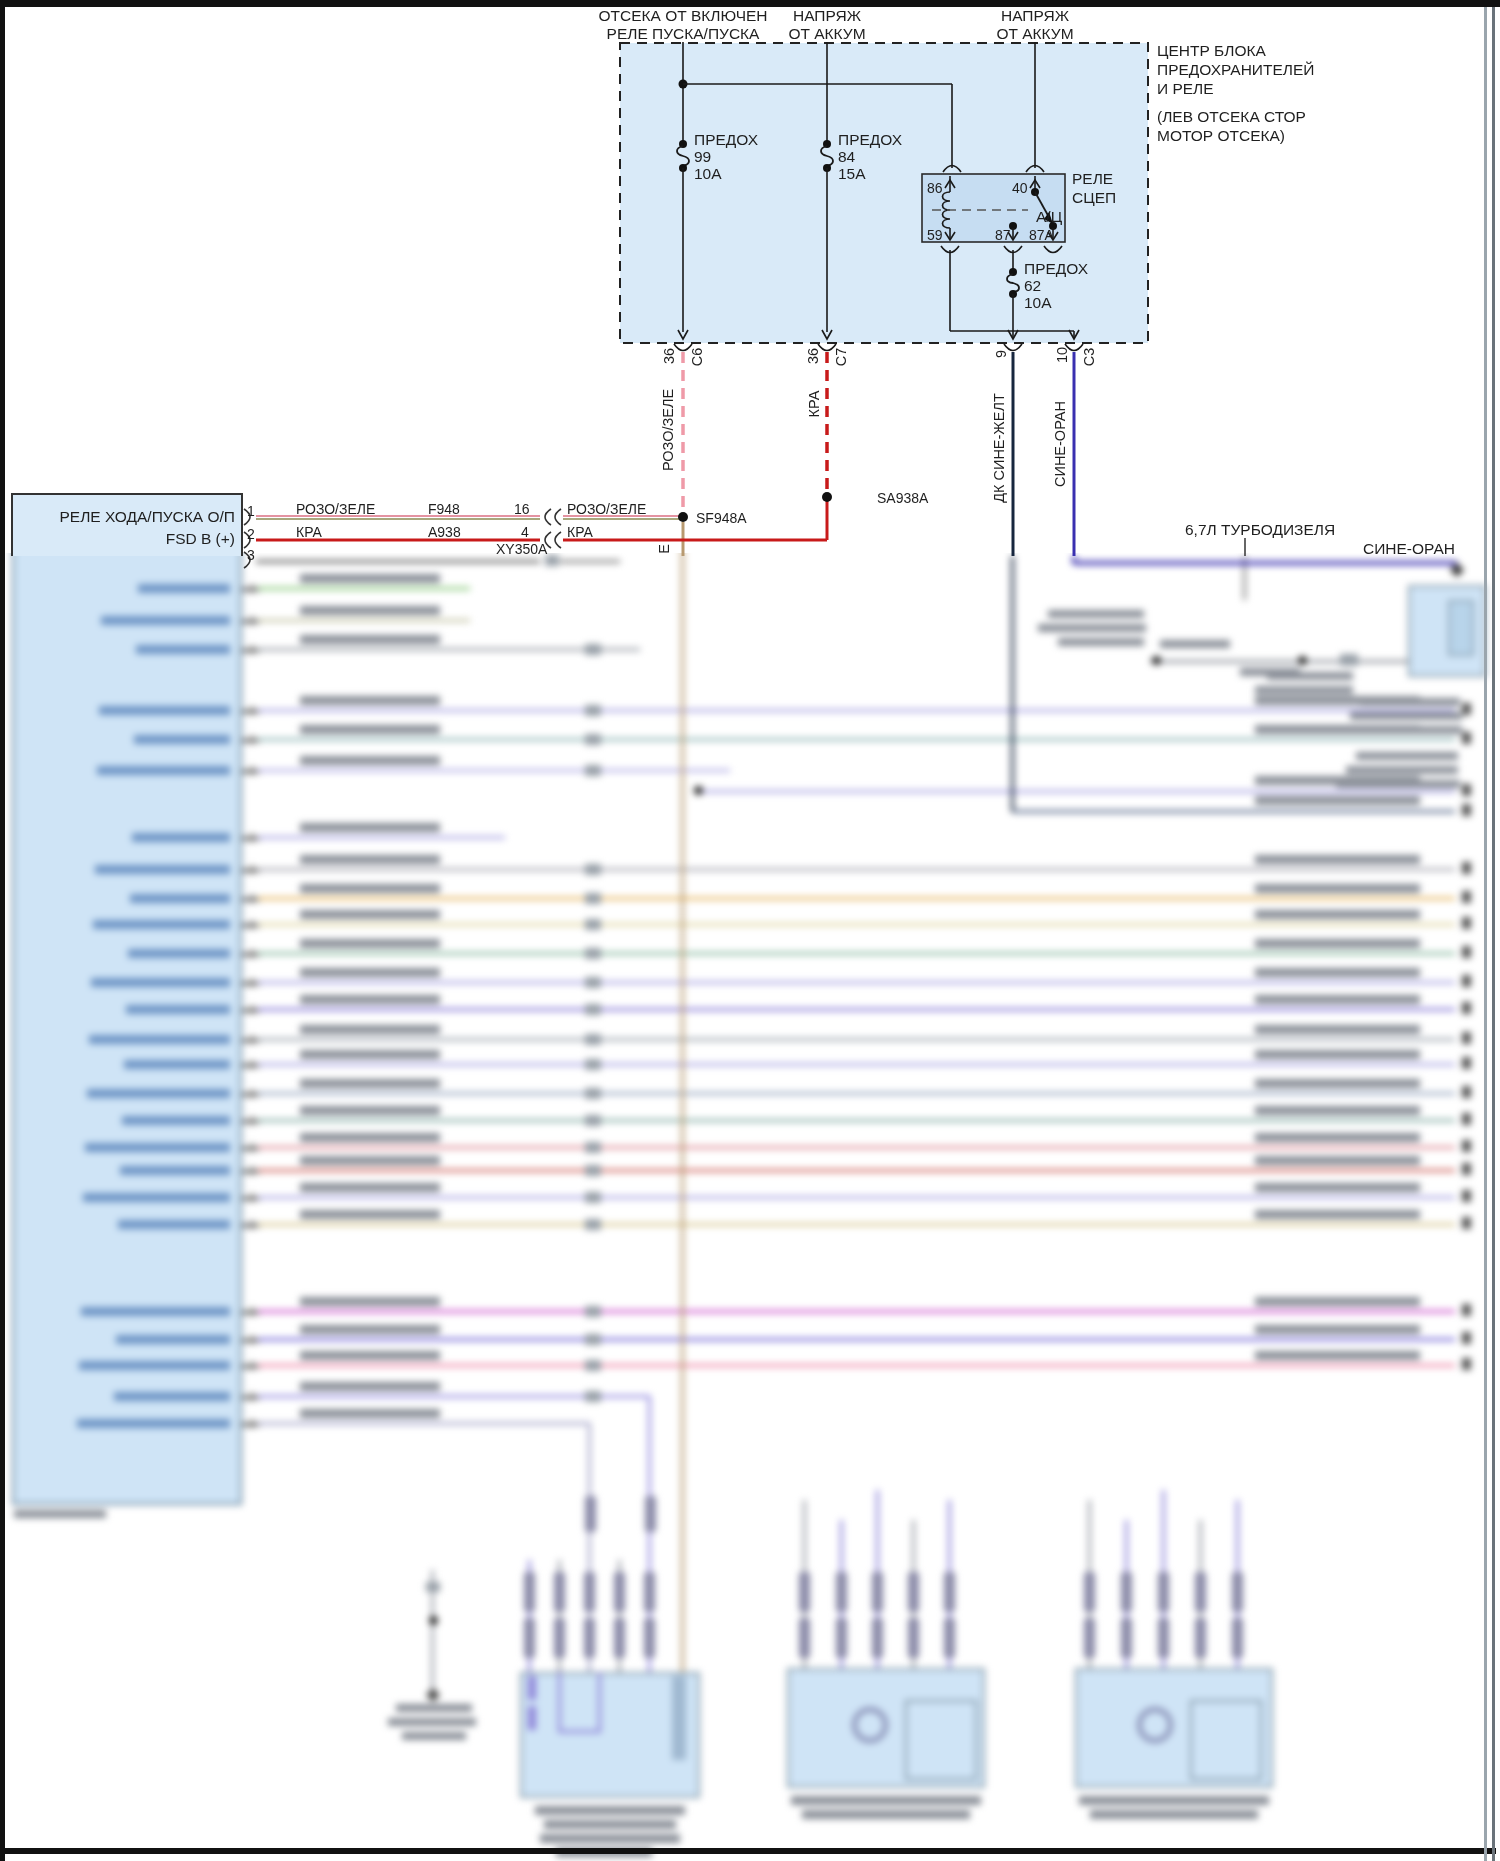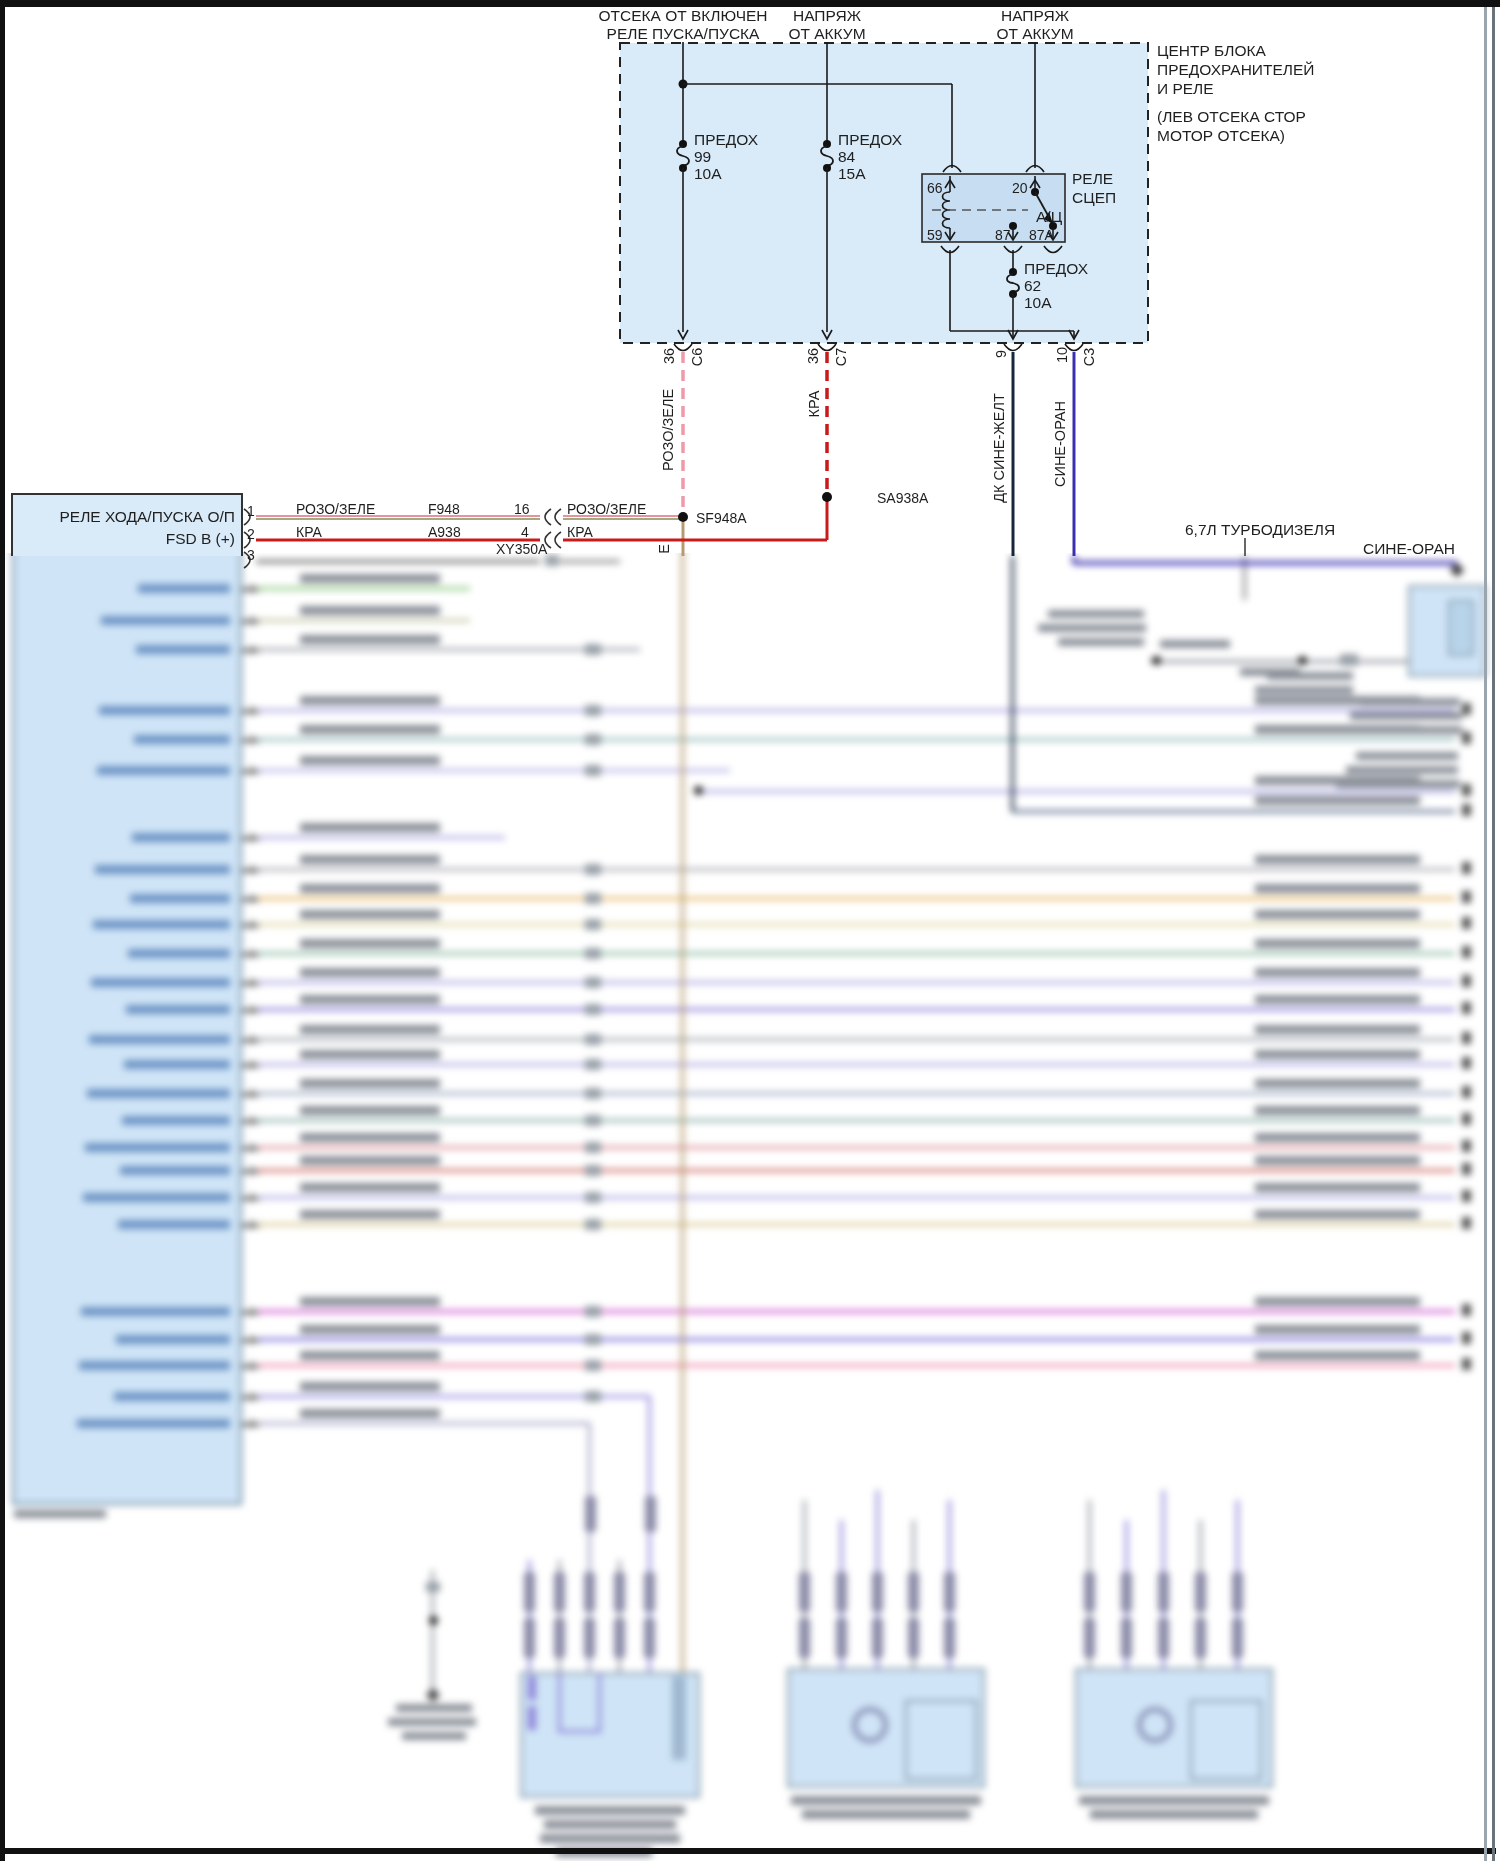--- a/index.html
+++ b/index.html
@@ -439,22 +439,22 @@
   <div class="t" style="left:838px;top:131px">ПРЕДОХ</div>
   <div class="t" style="left:838px;top:148px">84</div>
   <div class="t" style="left:838px;top:165px">15А</div>
   <div class="t" style="left:1024px;top:260px">ПРЕДОХ</div>
   <div class="t" style="left:1024px;top:277px">62</div>
   <div class="t" style="left:1024px;top:294px">10А</div>
 
   <div class="t" style="left:1072px;top:170px">РЕЛЕ</div>
   <div class="t" style="left:1072px;top:189px">СЦЕП</div>
   <div class="t" style="left:1036px;top:208px">А/Ц</div>
-  <div class="t sm" style="left:927px;top:179px">66</div>
-  <div class="t sm" style="left:1012px;top:179px">20</div>
+  <div class="t sm" style="left:927px;top:179px">86</div>
+  <div class="t sm" style="left:1012px;top:179px">40</div>
   <div class="t sm" style="left:927px;top:226px">59</div>
   <div class="t sm" style="left:995px;top:226px">87</div>
   <div class="t sm" style="left:1029px;top:226px">87А</div>
 
   <div class="rot" style="left:669px;top:356px">36</div>
   <div class="rot" style="left:697px;top:357px">C6</div>
   <div class="rot" style="left:813px;top:356px">36</div>
   <div class="rot" style="left:841px;top:357px">C7</div>
   <div class="rot" style="left:1001px;top:354px">9</div>
   <div class="rot" style="left:1062px;top:355px">10</div>

